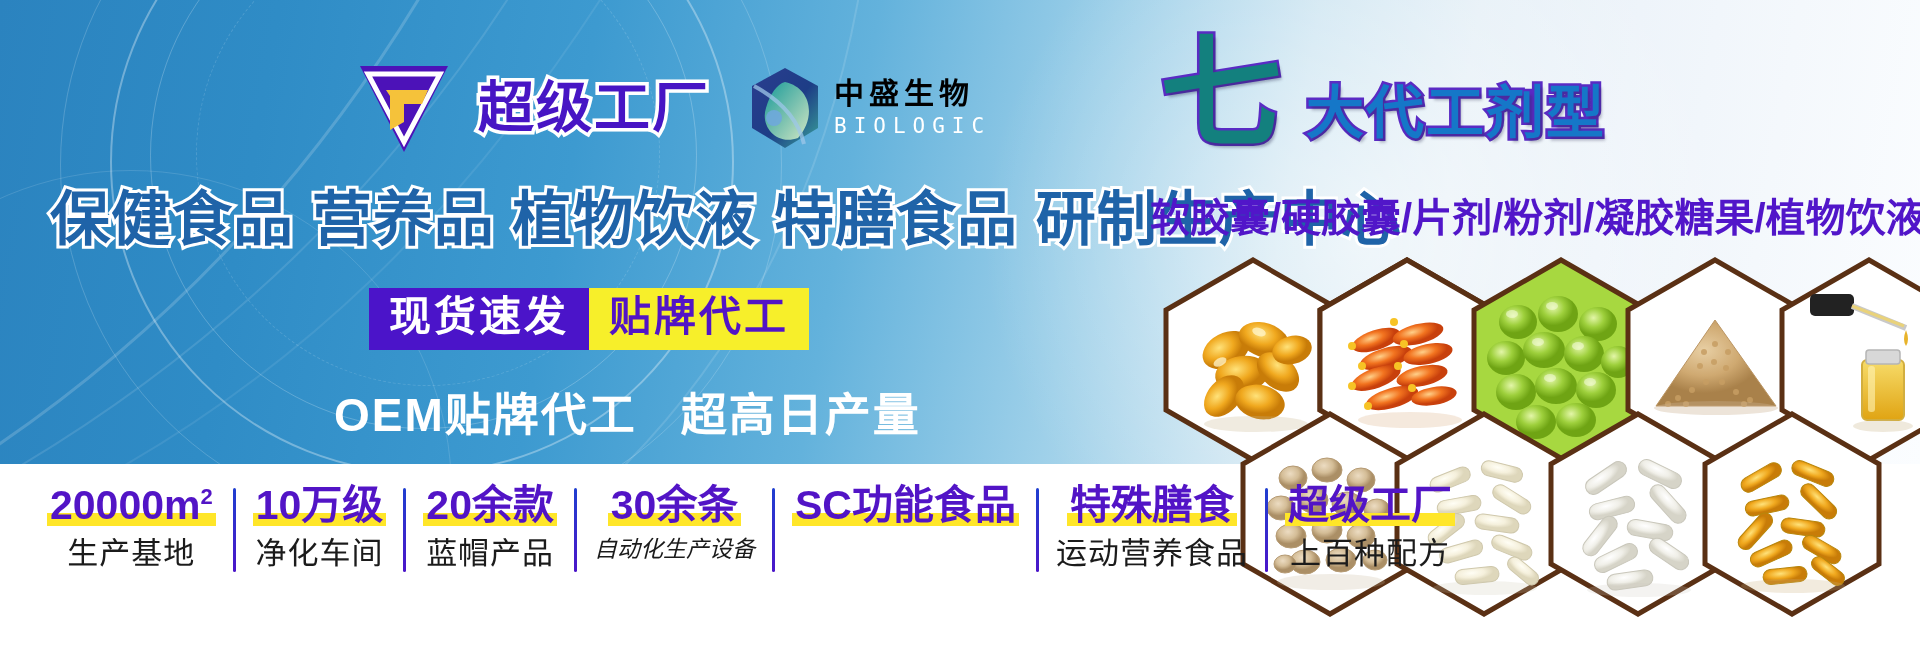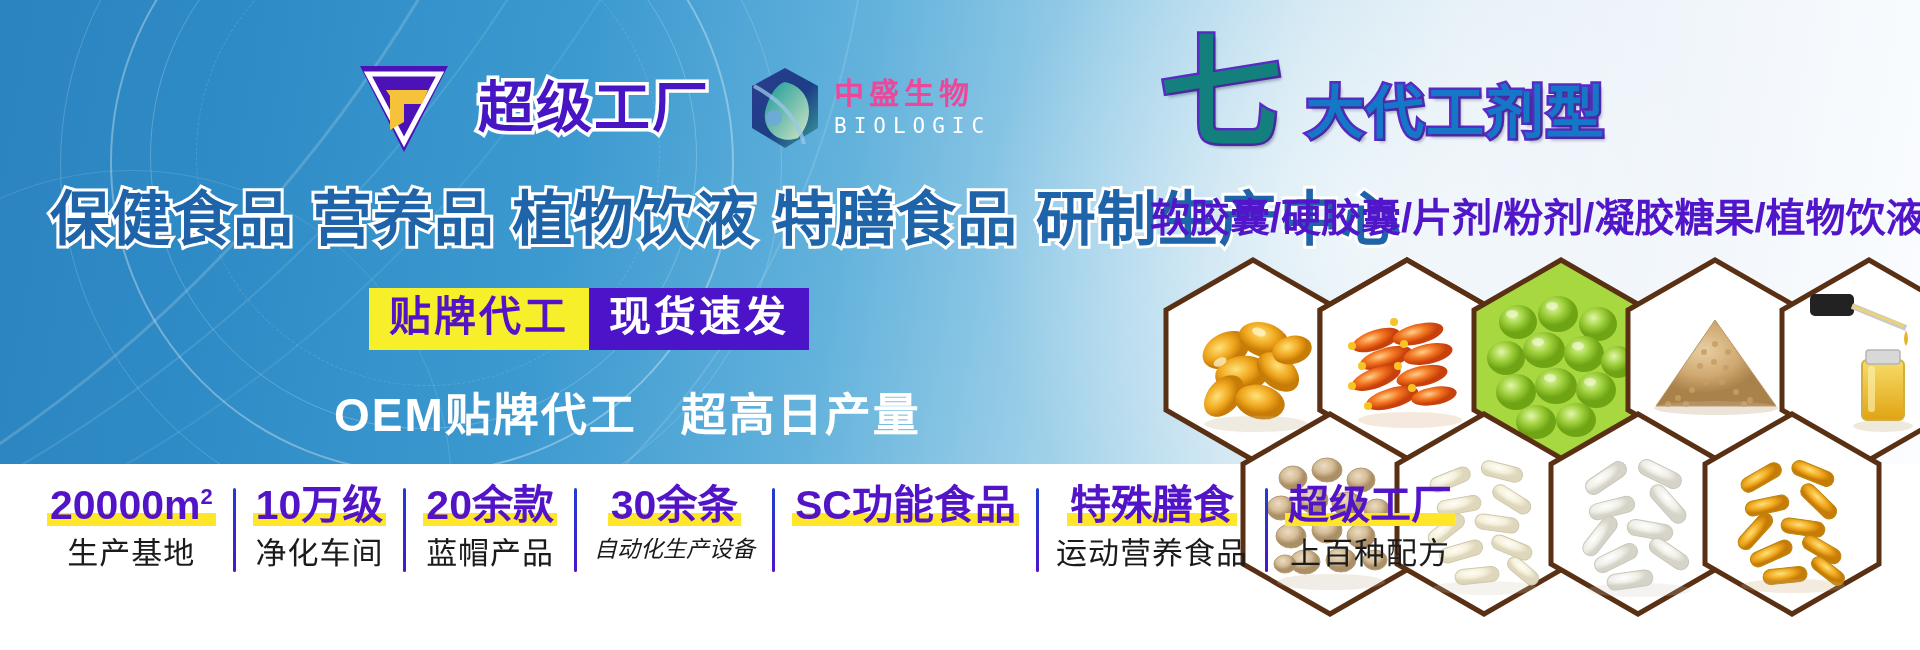--- a/index.html
+++ b/index.html
@@ -52,21 +52,21 @@
     font-size:56px;font-weight:bold;letter-spacing:2px;
     color:#4715c4;
     -webkit-text-stroke:7px #ffffff;
     paint-order:stroke fill;
     text-shadow:0 2px 0 rgba(255,255,255,.5);
     line-height:1;white-space:nowrap;
   }
   .biologo{display:flex;align-items:center;gap:10px;margin-left:14px;}
   .biomark{width:78px;height:84px;flex:0 0 auto;}
   .biotext{display:flex;flex-direction:column;line-height:1;}
-  .biotext .cn{font-size:30px;letter-spacing:5px;color:#ec4899;font-weight:bold;}
+  .biotext .cn{font-size:30px;letter-spacing:5px;color:#000000;font-weight:bold;}
   .biotext .en{font-size:21px;letter-spacing:7px;color:#ffffff;margin-top:7px;font-family:"DejaVu Sans Mono","Liberation Mono",monospace;}
 
   
   .headline{
     position:absolute;left:50px;top:190px;white-space:nowrap;
     font-size:60px;font-weight:bold;letter-spacing:1px;line-height:1;
     color:#1f63a8;
     -webkit-text-stroke:6px #ffffff;
     paint-order:stroke fill;
   }
@@ -187,22 +187,22 @@
       <div class="biotext">
         <span class="cn">中盛生物</span>
         <span class="en">BIOLOGIC</span>
       </div>
     </div>
   </div>
 
   <div class="headline">保健食品 营养品 植物饮液 特膳食品 研制生产中心</div>
 
   <div class="badges">
+    <div class="badge purple">现货速发</div>
     <div class="badge yellow">贴牌代工</div>
-    <div class="badge purple">现货速发</div>
   </div>
 
   <div class="oemline">
     <span>OEM贴牌代工</span><span class="gap"></span><span>超高日产量</span>
   </div>
 
   <div class="r-head">
     <span class="qi">七</span>
     <span class="rest">大代工剂型</span>
   </div>

